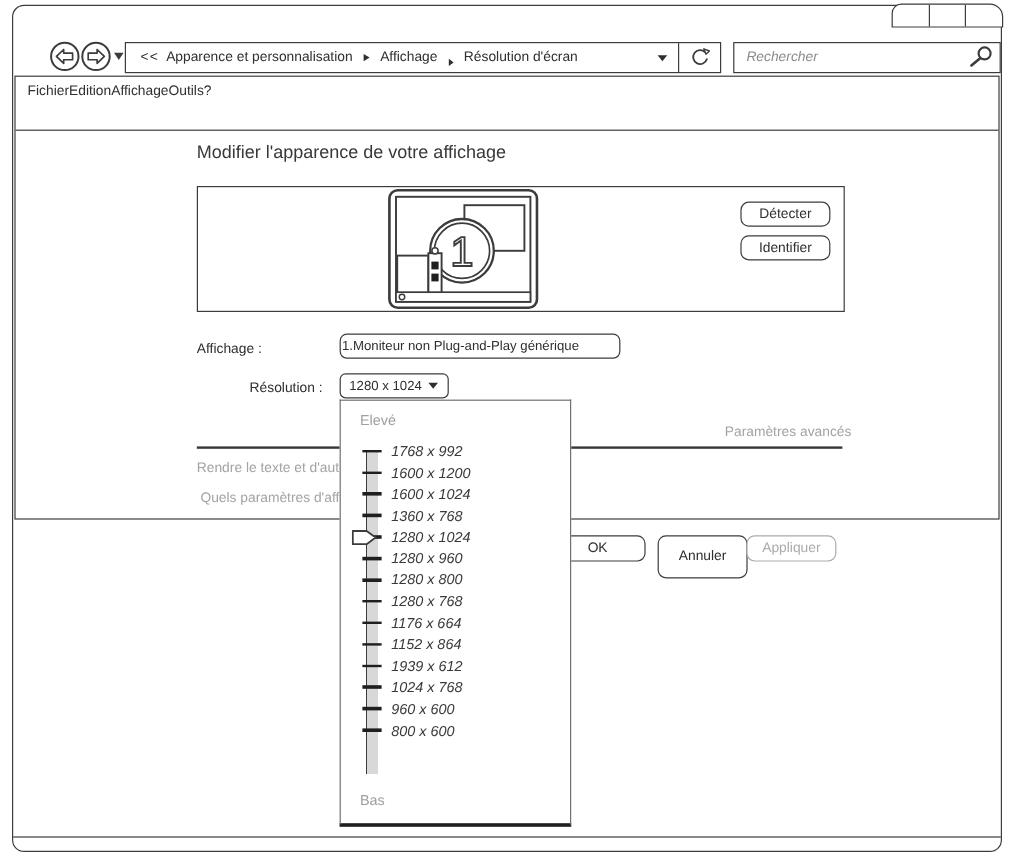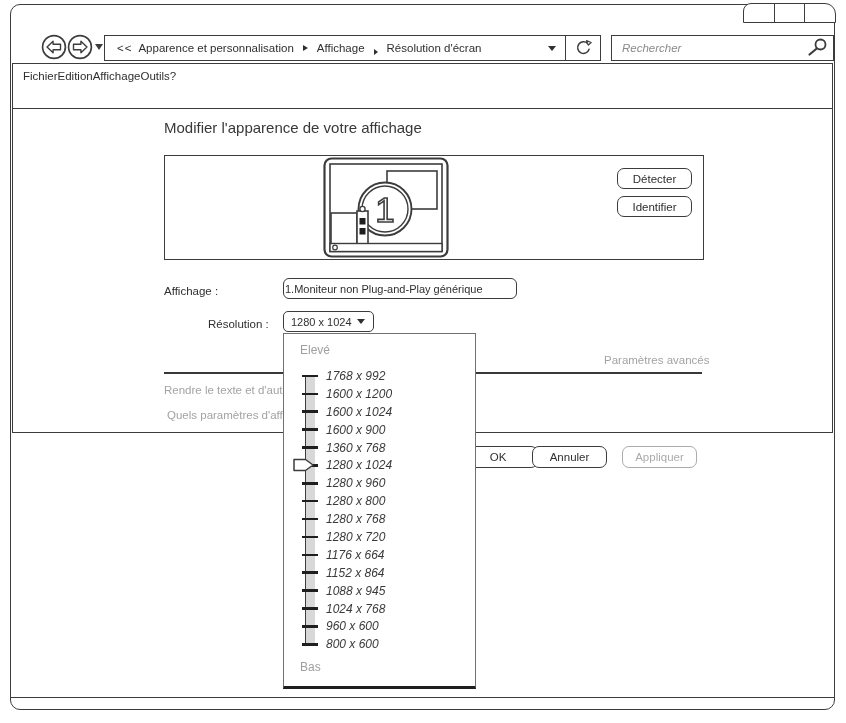--- a/index.html
+++ b/index.html
@@ -59,21 +59,21 @@
   .fld-resolution{left:270px;top:247px;width:91px;height:21px;padding-left:7px;border-radius:5px;cursor:pointer;}
   .combo-arrow{margin-left:auto;margin-right:8px;width:0;height:0;border-left:4px solid transparent;
     border-right:4px solid transparent;border-top:5px solid #2f2f2f;}
   .grey-link{color:#a3a3a3;font-size:11.5px;white-space:nowrap;cursor:pointer;}
   .link-advanced{left:591px;top:290px;}
   .adv-sep{left:151px;top:308px;width:538px;height:0;border-top:2px solid #383838;}
   .link-textsize{left:151px;top:320px;}
   .link-which{left:154px;top:345px;}
   
   .btn-ok{left:458px;top:446px;width:80px;height:22px;}
-  .btn-cancel{left:532px;top:446px;width:75px;height:22px;}
+  .btn-cancel{left:548px;top:446px;width:75px;height:36px;}
   .btn-apply{left:622px;top:446px;width:75px;height:22px;color:#ababab;border-color:#ababab;}
   
   .res-panel{left:283px;top:333px;width:193px;height:356px;background:#fff;z-index:10;
     border:1.5px solid #707070;border-bottom:3.5px solid #1f1f1f;box-sizing:border-box;}
   .res-high{left:16px;top:9px;font-size:12px;color:#9f9f9f;}
   .res-low{left:16px;top:326px;font-size:12px;color:#9f9f9f;}
   .res-list{left:0;top:33px;right:0;position:absolute;}
   .res-rail{position:absolute;left:20.5px;top:8.5px;height:269px;width:0;border-left:1.6px solid #3c3c3c;}
   .res-track{position:absolute;left:22px;top:8.5px;width:9px;height:269px;background:#d8d8d8;}
   .res-row{height:17.9px;display:flex;align-items:center;position:relative;cursor:pointer;font-style:italic;}
@@ -203,25 +203,20 @@
         <span class="res-tick"></span>
         <span class="res-label">1600 x 1200</span>
       </div>
 
       <div class="res-row">
 
         <span class="res-tick"></span>
         <span class="res-label">1600 x 1024</span>
       </div>
 
-      <div class="res-row">
-
-        <span class="res-tick"></span>
-        <span class="res-label">1600 x 900</span>
-      </div>
 
       <div class="res-row">
 
         <span class="res-tick"></span>
         <span class="res-label">1360 x 768</span>
       </div>
 
       <div class="res-row selected">
         <span class="res-handle">
           <svg width="22" height="14" viewBox="0 0 22 14">
@@ -243,42 +238,37 @@
         <span class="res-tick"></span>
         <span class="res-label">1280 x 800</span>
       </div>
 
       <div class="res-row">
 
         <span class="res-tick"></span>
         <span class="res-label">1280 x 768</span>
       </div>
 
-      <div class="res-row">
-
-        <span class="res-tick"></span>
-        <span class="res-label">1280 x 720</span>
-      </div>
 
       <div class="res-row">
 
         <span class="res-tick"></span>
         <span class="res-label">1176 x 664</span>
       </div>
 
       <div class="res-row">
 
         <span class="res-tick"></span>
         <span class="res-label">1152 x 864</span>
       </div>
 
       <div class="res-row">
 
         <span class="res-tick"></span>
-        <span class="res-label">1088 x 945</span>
+        <span class="res-label">1939 x 612</span>
       </div>
 
       <div class="res-row">
 
         <span class="res-tick"></span>
         <span class="res-label">1024 x 768</span>
       </div>
 
       <div class="res-row">
 

